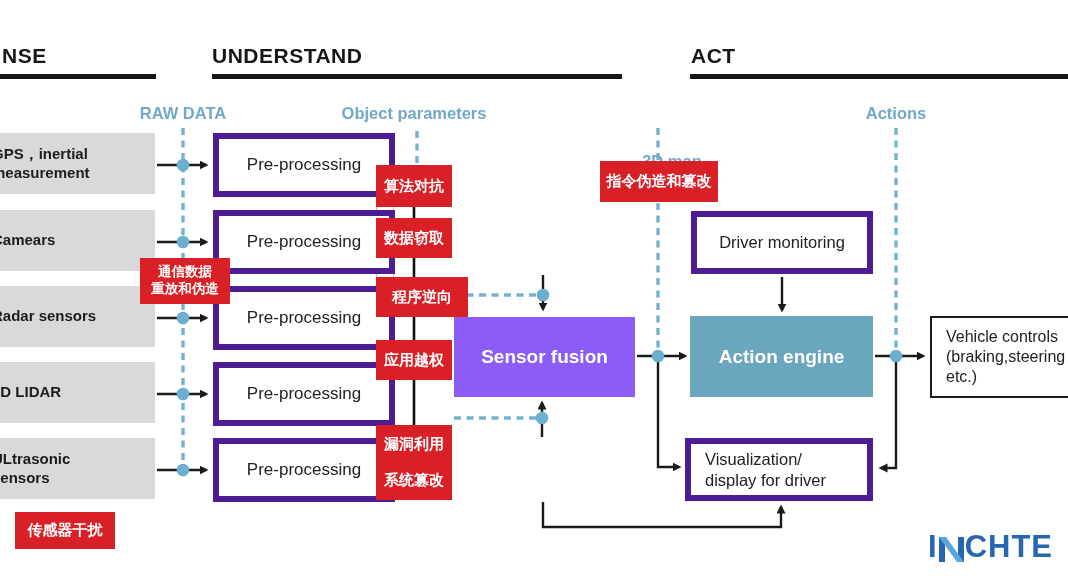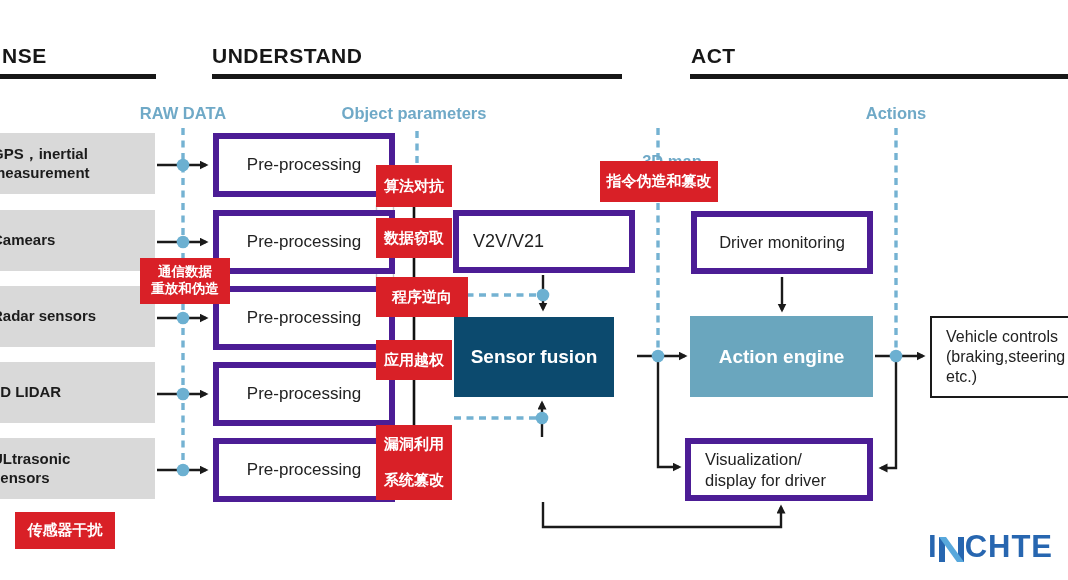--- a/index.html
+++ b/index.html
@@ -111,24 +111,21 @@
   <div class="abs sensor" style="left:-60px;top:438px;">
       <span class="lbl">ULtrasonic sensors</span>
     </div>
 
   <div class="abs wbox center" style="left:213px;top:133px;width:182px;height:64px;font-size:17px;">Pre-processing</div>
   <div class="abs wbox center" style="left:213px;top:210px;width:182px;height:64px;font-size:17px;">Pre-processing</div>
   <div class="abs wbox center" style="left:213px;top:286px;width:182px;height:64px;font-size:17px;">Pre-processing</div>
   <div class="abs wbox center" style="left:213px;top:362px;width:182px;height:64px;font-size:17px;">Pre-processing</div>
   <div class="abs wbox center" style="left:213px;top:438px;width:182px;height:64px;font-size:17px;">Pre-processing</div>
 
-  <div class="abs wbox leftpad" style="left:453px;top:210px;width:182px;height:63px;font-size:18px;">
-      <span class="txt">V2V/V21</span>
-    </div>
-  <div class="abs bignode" style="left:454px;top:317px;width:160px;height:80px;background:#0c4a6e;">Sensor fusion</div>
+  <div class="abs bignode" style="left:454px;top:317px;width:181px;height:80px;background:#8b5cf6;">Sensor fusion</div>
 
   <div class="abs wbox center" style="left:691px;top:211px;width:182px;height:63px;font-size:16.5px;">Driver monitoring</div>
   <div class="abs bignode" style="left:690px;top:316px;width:183px;height:81px;background:#6aa6be;">Action engine</div>
   <div class="abs wbox leftpad" style="left:930px;top:316px;width:168px;height:82px;font-size:16px;border:2px solid #1a1a1a;">
       <span class="txt" style="width:140px;">Vehicle controls (braking,steering etc.)</span>
     </div>
   <div class="abs redbox" style="left:140px;top:258px;width:90px;height:46px;font-size:13.5px;flex-direction:column;">
     <span>通信数据</span>
     <span>重放和伪造</span>
   </div>

